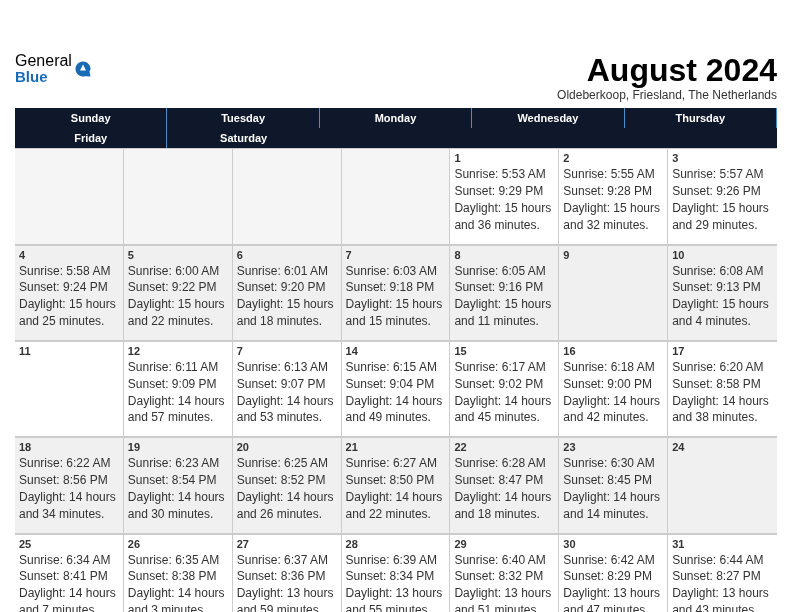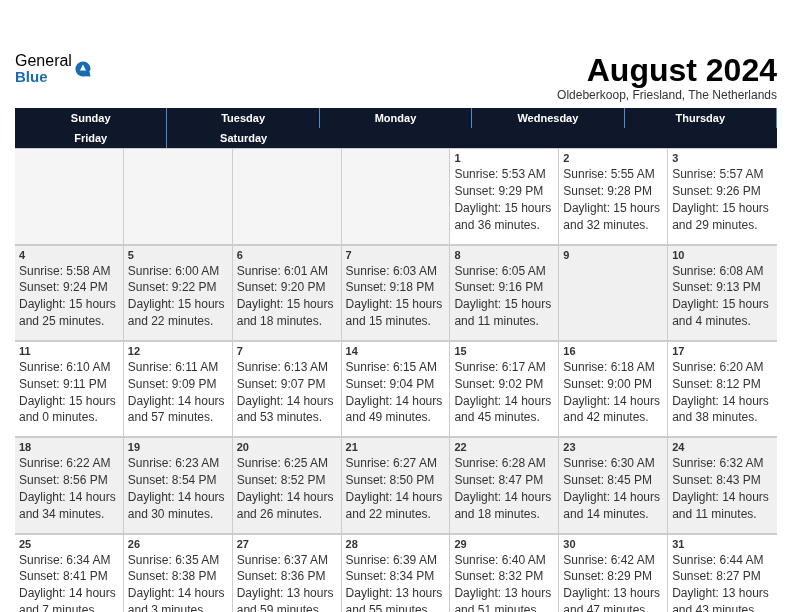--- a/index.html
+++ b/index.html
@@ -235,24 +235,20 @@
             <span class="day-number">10</span>
             <div class="cell-detail">Sunrise: 6:08 AM
 Sunset: 9:13 PM
 Daylight: 15 hours
 and 4 minutes.</div>
           </div>
         </div>
         <div class="calendar-week">
           <div class="cal-cell">
             <span class="day-number">11</span>
-            <div class="cell-detail">Sunrise: 6:10 AM
-Sunset: 9:11 PM
-Daylight: 15 hours
-and 0 minutes.</div>
           </div>
           <div class="cal-cell">
             <span class="day-number">12</span>
             <div class="cell-detail">Sunrise: 6:11 AM
 Sunset: 9:09 PM
 Daylight: 14 hours
 and 57 minutes.</div>
           </div>
           <div class="cal-cell">
             <span class="day-number">7</span>
@@ -278,21 +274,21 @@
           <div class="cal-cell">
             <span class="day-number">16</span>
             <div class="cell-detail">Sunrise: 6:18 AM
 Sunset: 9:00 PM
 Daylight: 14 hours
 and 42 minutes.</div>
           </div>
           <div class="cal-cell">
             <span class="day-number">17</span>
             <div class="cell-detail">Sunrise: 6:20 AM
-Sunset: 8:12 PM
+Sunset: 8:58 PM
 Daylight: 14 hours
 and 38 minutes.</div>
           </div>
         </div>
         <div class="calendar-week">
           <div class="cal-cell shaded">
             <span class="day-number">18</span>
             <div class="cell-detail">Sunrise: 6:22 AM
 Sunset: 8:56 PM
 Daylight: 14 hours
@@ -328,24 +324,20 @@
           </div>
           <div class="cal-cell shaded">
             <span class="day-number">23</span>
             <div class="cell-detail">Sunrise: 6:30 AM
 Sunset: 8:45 PM
 Daylight: 14 hours
 and 14 minutes.</div>
           </div>
           <div class="cal-cell shaded">
             <span class="day-number">24</span>
-            <div class="cell-detail">Sunrise: 6:32 AM
-Sunset: 8:43 PM
-Daylight: 14 hours
-and 11 minutes.</div>
           </div>
         </div>
         <div class="calendar-week">
           <div class="cal-cell">
             <span class="day-number">25</span>
             <div class="cell-detail">Sunrise: 6:34 AM
 Sunset: 8:41 PM
 Daylight: 14 hours
 and 7 minutes.</div>
           </div>

